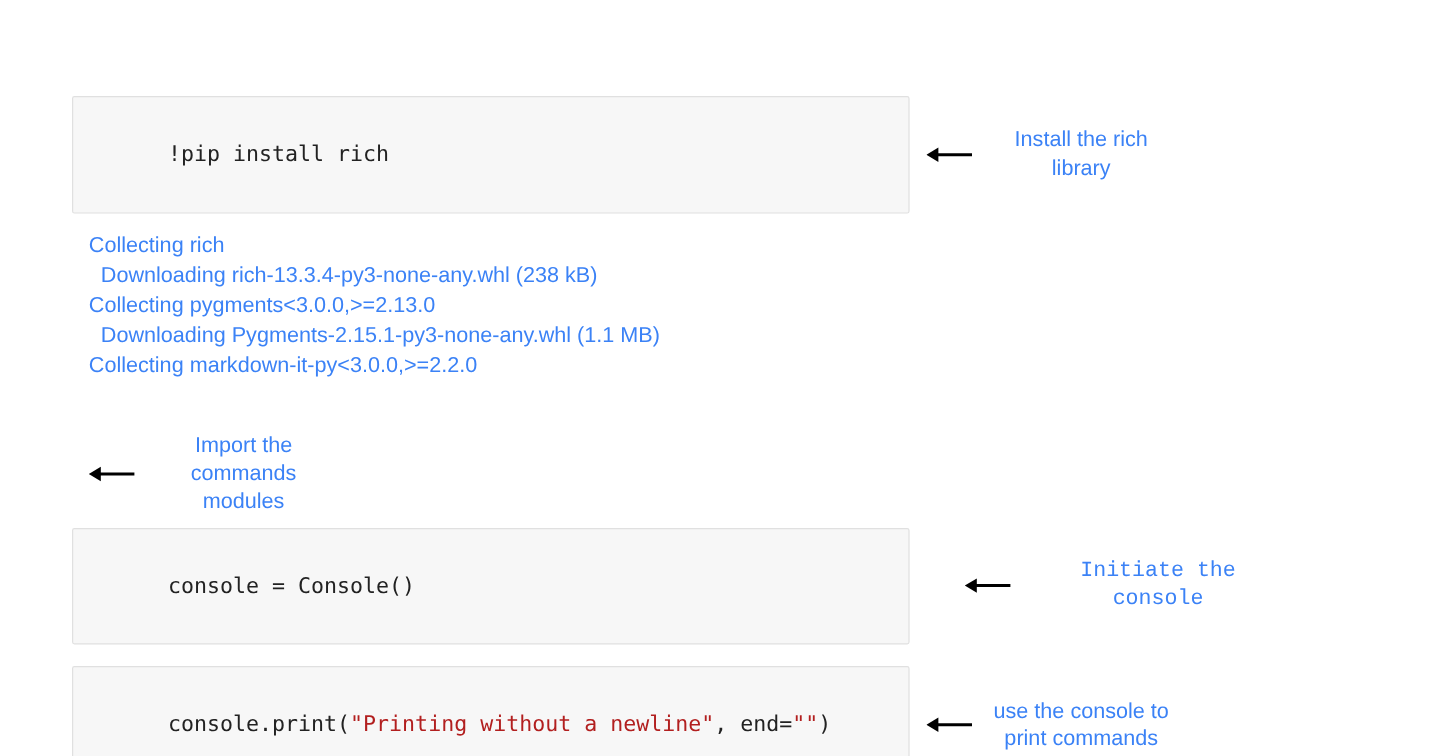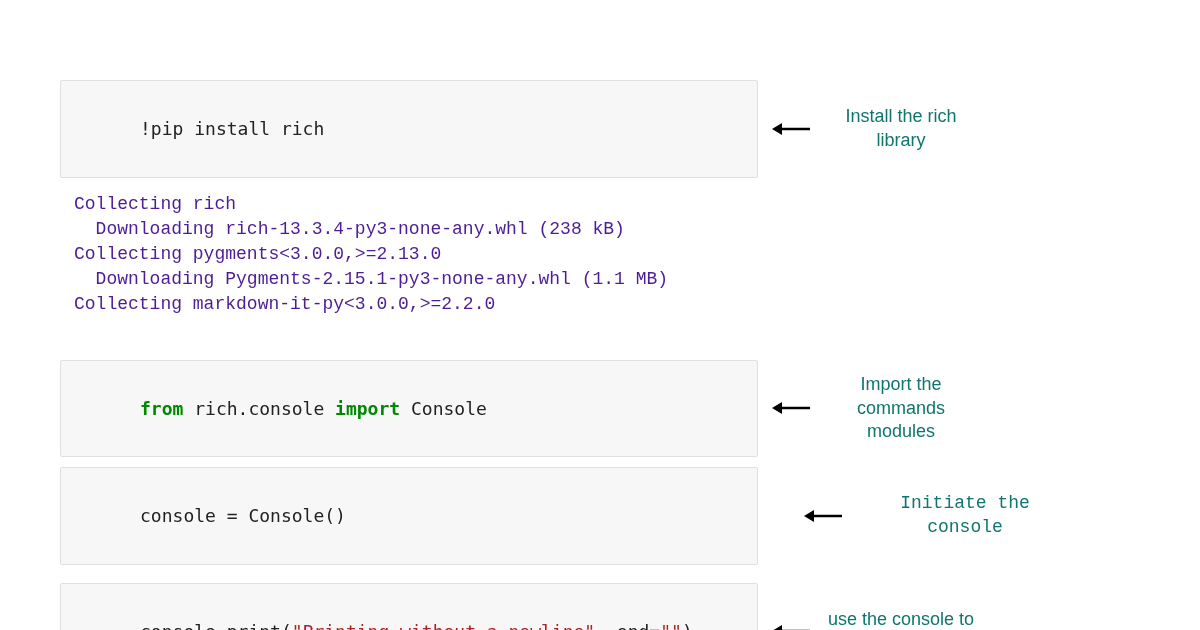--- a/index.html
+++ b/index.html
@@ -27,41 +27,41 @@
     padding: 10px 14px;
     font-family: "Menlo", "Consolas", "DejaVu Sans Mono", monospace;
     font-size: 18px;
     line-height: 1.4;
     white-space: pre;
     width: 698px;
     box-sizing: border-box;
     color: #222;
   }
   .output-block {
-    font-family: Liberation Mono, monospace;
+    font-family: Liberation Sans, sans-serif;
     font-size: 18px;
     line-height: 1.4;
     white-space: pre;
-    color: #4c1d95;
+    color: #3b82f6;
     padding: 6px 14px 18px 14px;
     width: 690px;
     box-sizing: border-box;
   }
   .arrow {
     width: 48px;
     display: flex;
     justify-content: center;
     align-items: center;
     padding: 0 10px;
   }
   .arrow svg { display: block; }
   .annot {
     font-size: 18px;
     line-height: 1.3;
-    color: #0f766e;
+    color: #3b82f6;
     text-align: center;
     min-width: 150px;
   }
   .spacer { height: 24px; }
   
   .kw   { color: #008800; font-weight: bold; }     
   .str  { color: #b21f1f; }
 </style>
 </head>
 <body>
@@ -84,23 +84,20 @@
 
   <div class="output-block">Collecting rich
   Downloading rich-13.3.4-py3-none-any.whl (238 kB)
 Collecting pygments&lt;3.0.0,&gt;=2.13.0
   Downloading Pygments-2.15.1-py3-none-any.whl (1.1 MB)
 Collecting markdown-it-py&lt;3.0.0,&gt;=2.2.0</div>
 
   <div class="spacer"></div>
 
   <div class="row">
-    <div class="code-cell">
-      <span class="kw">from</span><span> rich.console </span><span class="kw">import</span><span> Console</span>
-    </div>
     <div class="arrow">
       <svg width="40" height="20" viewBox="0 0 40 20">
         <line x1="38" y1="10" x2="6" y2="10" stroke="#000" stroke-width="2.5"></line>
         <polygon points="0,10 10,4 10,16" fill="#000"></polygon>
       </svg>
     </div>
     <div class="annot" style="white-space:pre-line;">Import the
 commands
 modules</div>
   </div>

